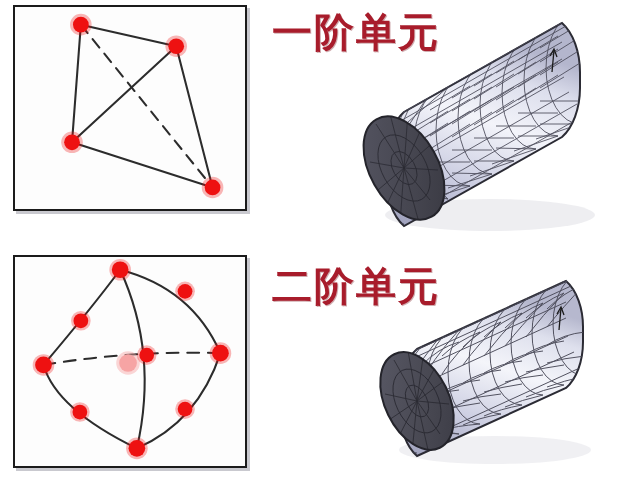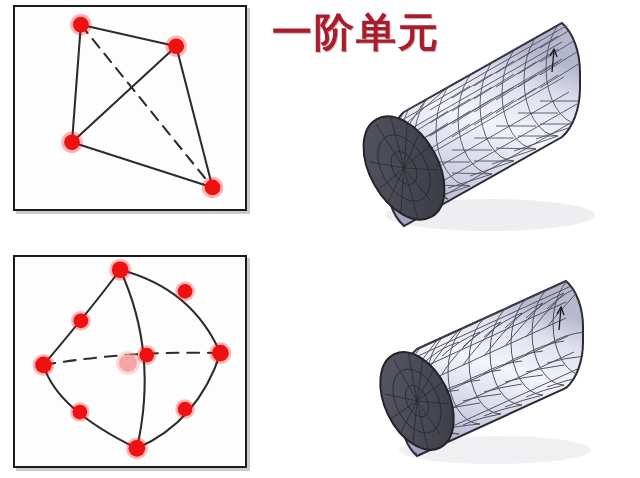--- a/index.html
+++ b/index.html
@@ -246,20 +246,21 @@
 
         <circle cx="67" cy="65" r="7.5" fill="#ee1111"></circle>
         <circle cx="134" cy="100" r="7.5" fill="#ee1111"></circle>
         <circle cx="173" cy="35" r="7.5" fill="#ee1111"></circle>
         <circle cx="66" cy="158" r="7.5" fill="#ee1111"></circle>
         <circle cx="173" cy="155" r="7.5" fill="#ee1111"></circle>
       </g>
     </svg>
   </div>
 
+  <div class="label-cn" id="label-second">二阶单元</div>
 
   <div class="mesh-panel" id="mesh-second">
     <svg viewBox="0 0 280 208">
       <defs>
         <linearGradient id="bodyGradB" x1="0" y1="1" x2="0.35" y2="0">
           <stop offset="0" stop-color="#9a9cb8"></stop>
           <stop offset="0.30" stop-color="#cbcde1"></stop>
           <stop offset="0.62" stop-color="#f4f5fa"></stop>
           <stop offset="0.85" stop-color="#dee0ed"></stop>
           <stop offset="1" stop-color="#b6b8ce"></stop>

